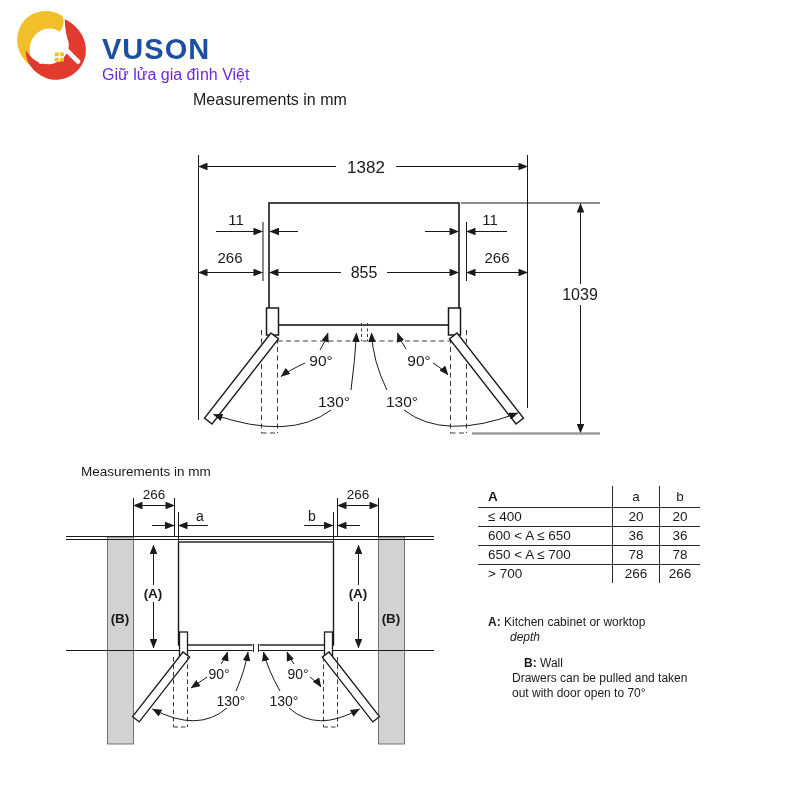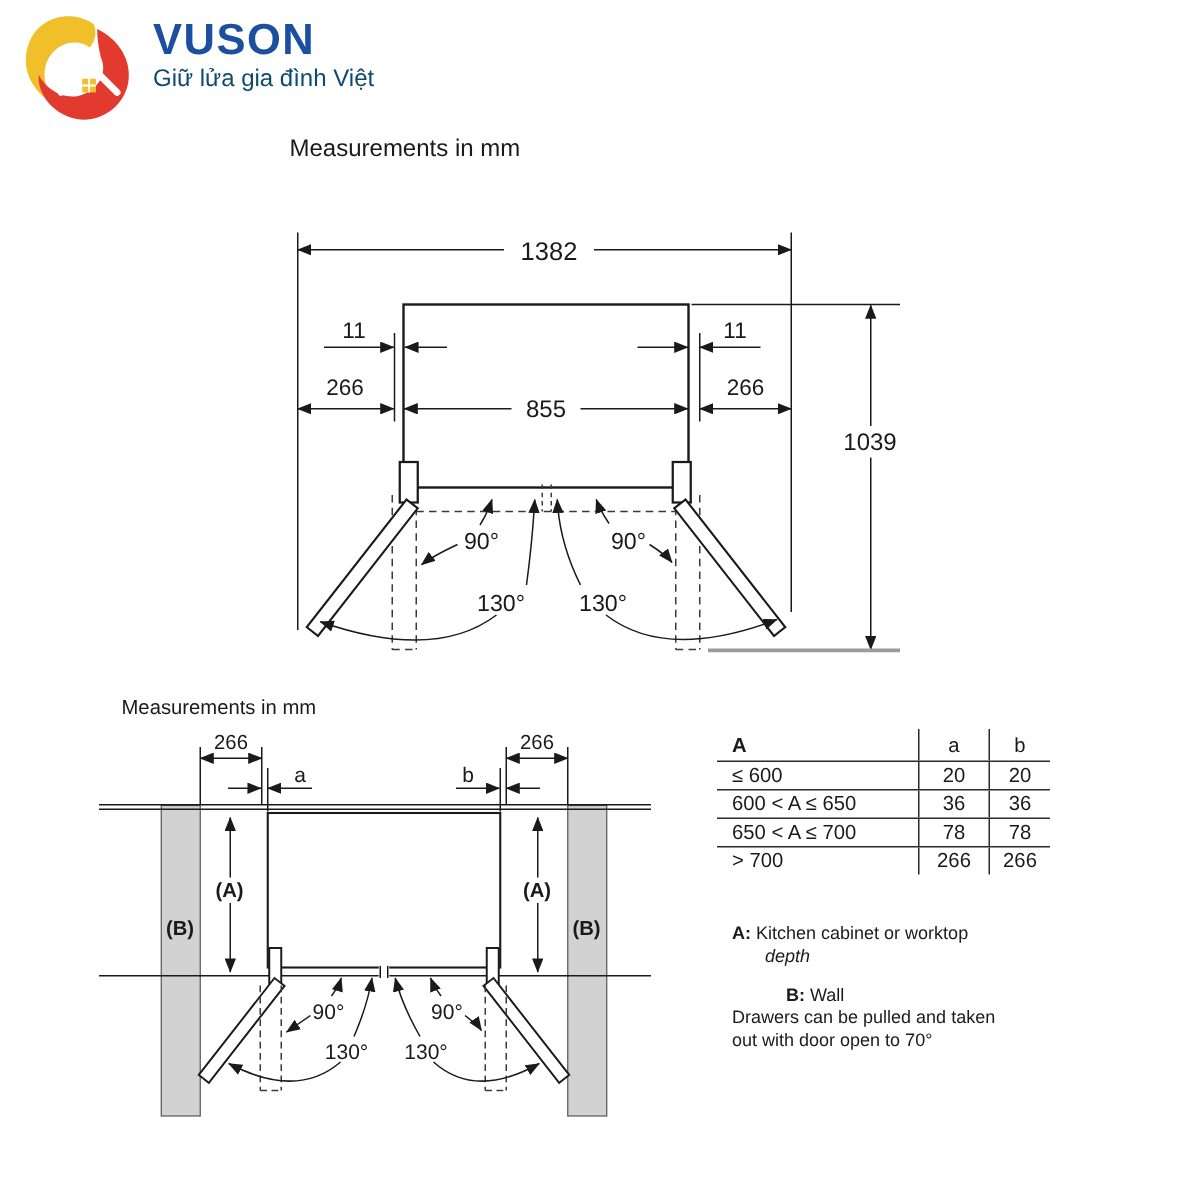--- a/index.html
+++ b/index.html
@@ -2,24 +2,24 @@
 <html><head>
 <meta charset="utf-8">
 <style>
   html,body{margin:0;padding:0;}
   body{
     width:800px;height:800px;position:relative;background:#ffffff;
     font-family:"Liberation Sans", sans-serif;color:#1a1a1a;overflow:hidden;
   }
   .abs{position:absolute;}
   
-  .logo{left:12px;top:6px;display:flex;align-items:flex-start;gap:6px;}
+  .logo{left:12px;top:6px;display:flex;align-items:flex-end;gap:6px;}
   .logo-text{display:flex;flex-direction:column;justify-content:center;margin-top:6px;}
   .brand{font-size:29px;font-weight:bold;color:#1d4fa1;letter-spacing:1px;line-height:30px;}
-  .tagline{font-size:16px;color:#0c4a6e;line-height:19px;margin-top:1px;}
+  .tagline{font-size:16px;color:#6d28d9;line-height:19px;margin-top:1px;}
   
   .title-top{left:193px;top:91px;font-size:16px;}
   .title-bottom{left:81px;top:464px;font-size:13.5px;}
   
   .diagram-svg{left:0;top:0;}
   .diagram-svg text{fill:#1a1a1a;}
   
   .spec-table{left:478px;top:486px;width:222px;font-size:13.5px;}
   .trow{display:flex;box-sizing:border-box;}
   .trow.rule{border-bottom:1px solid #2a2a2a;}
@@ -28,21 +28,21 @@
   .c1{width:134px;padding-left:10px;}
   .c2{width:47px;border-left:1px solid #2a2a2a;text-align:center;}
   .c3{width:41px;border-left:1px solid #2a2a2a;text-align:center;}
   .thead .c1{font-weight:bold;}
   
   .note{font-size:12px;line-height:15px;}
   .note b{font-weight:bold;}
   .noteA{left:488px;top:615px;width:230px;}
   .noteA .ind{padding-left:22px;font-style:italic;}
   .noteB{left:488px;top:656px;width:240px;margin-left:36px;}
-  .noteDrawers{left:488px;top:671px;width:250px;}
+  .noteDrawers{left:512px;top:671px;width:250px;}
 </style>
 </head>
 <body>
 
 <div class="abs logo">
   <svg width="84" height="78" viewBox="0 0 100 94">
     <path d="M60,12 C42,0 16,6 8,28 C1,47 10,66 28,76 C20,62 18,48 25,38 C33,26 48,24 57,31 C62,25 63,17 60,12 Z" fill="#f0bf2a"></path>
     <path d="M63,16 C80,24 91,41 88,59 C84,81 61,94 41,87 C25,81 15,67 16,53 C22,64 34,72 47,70 C63,67 72,52 66,39 C64,31 63,23 63,16 Z" fill="#e23a2e"></path>
     <rect x="40" y="48" width="6" height="11" fill="#ffffff"></rect>
     <path d="M34,67 L57,45 L79,67" fill="none" stroke="#ffffff" stroke-width="5.5" stroke-linecap="round" stroke-linejoin="round"></path>
@@ -206,21 +206,21 @@
   </g>
 </svg>
 
 <div class="abs spec-table">
   <div class="trow thead rule">
     <div class="tc c1">A</div>
     <div class="tc c2">a</div>
     <div class="tc c3">b</div>
   </div>
   <div class="trow rule">
-    <div class="tc c1">≤ 600</div>
+    <div class="tc c1">≤ 400</div>
     <div class="tc c2">20</div>
     <div class="tc c3">20</div>
   </div>
   <div class="trow rule">
     <div class="tc c1">600 &lt; A ≤ 650</div>
     <div class="tc c2">36</div>
     <div class="tc c3">36</div>
   </div>
   <div class="trow rule">
     <div class="tc c1">650 &lt; A ≤ 700</div>

